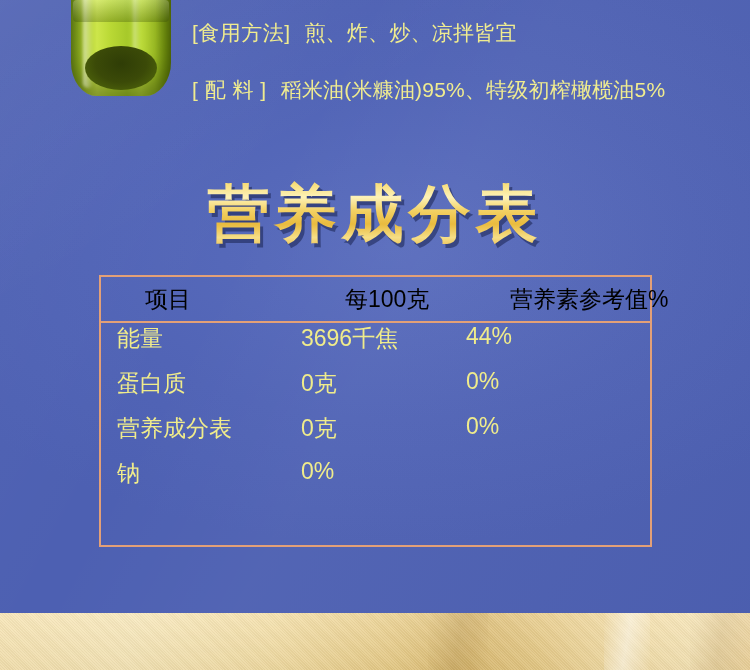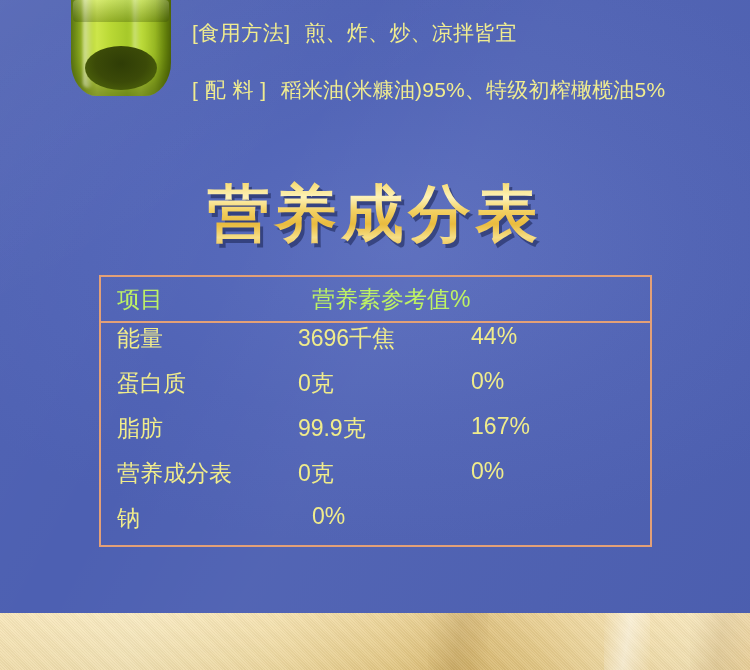--- a/index.html
+++ b/index.html
@@ -182,28 +182,29 @@
     height: 44px;
     border-bottom: 2px solid #e3a077;
   }
   .nt-row {
     display: flex;
     align-items: flex-start;
     height: 45px;
   }
   .nt-c1 { width: 200px; padding-left: 16px; box-sizing: border-box; }
   .nt-c2 { width: 165px; box-sizing: border-box; }
-  .nt-c3 { width: 182px; box-sizing: border-box; margin-left: 11px; }
+  .nt-c3 { width: 182px; box-sizing: border-box; }
 
   .nt-head .nt-c1,
   .nt-head .nt-c2,
   .nt-head .nt-c3 {
-    color: #bef264;
+    color: #000000;
     font-size: 23px;
     white-space: nowrap;
+    padding-left: 44px;
   }
   .nt-row .nt-c1,
   .nt-row .nt-c2,
   .nt-row .nt-c3 {
     color: #f0ec8b;
     font-size: 23px;
     white-space: nowrap;
   }
 </style>
 </head>
@@ -234,39 +235,35 @@
 
   <div class="desc" id="desc-ingredients">
     <span class="bracket-label">[ 配  料  ]</span><span class="gap"></span><span>稻米油(米糠油)95%、特级初榨橄榄油5%</span>
   </div>
 
   <div class="title">营养成分表</div>
 
   <div class="nutrition-table">
     <div class="nt-head">
       <div class="nt-c1">项目</div>
+      <div class="nt-c2">每100克</div>
       <div class="nt-c3">营养素参考值%</div>
     </div>
 
     <div class="nt-row">
       <div class="nt-c1">能量</div>
       <div class="nt-c2">3696千焦</div>
       <div class="nt-c3">44%</div>
     </div>
     <div class="nt-row">
       <div class="nt-c1">蛋白质</div>
       <div class="nt-c2">0克</div>
       <div class="nt-c3">0%</div>
     </div>
     <div class="nt-row">
-      <div class="nt-c1">脂肪</div>
-      <div class="nt-c2">99.9克</div>
-      <div class="nt-c3">167%</div>
-    </div>
-    <div class="nt-row">
       <div class="nt-c1">营养成分表</div>
       <div class="nt-c2">0克</div>
       <div class="nt-c3">0%</div>
     </div>
     <div class="nt-row">
       <div class="nt-c1">钠</div>
       <div class="nt-c3">0%</div>
     </div>
   </div>
 

